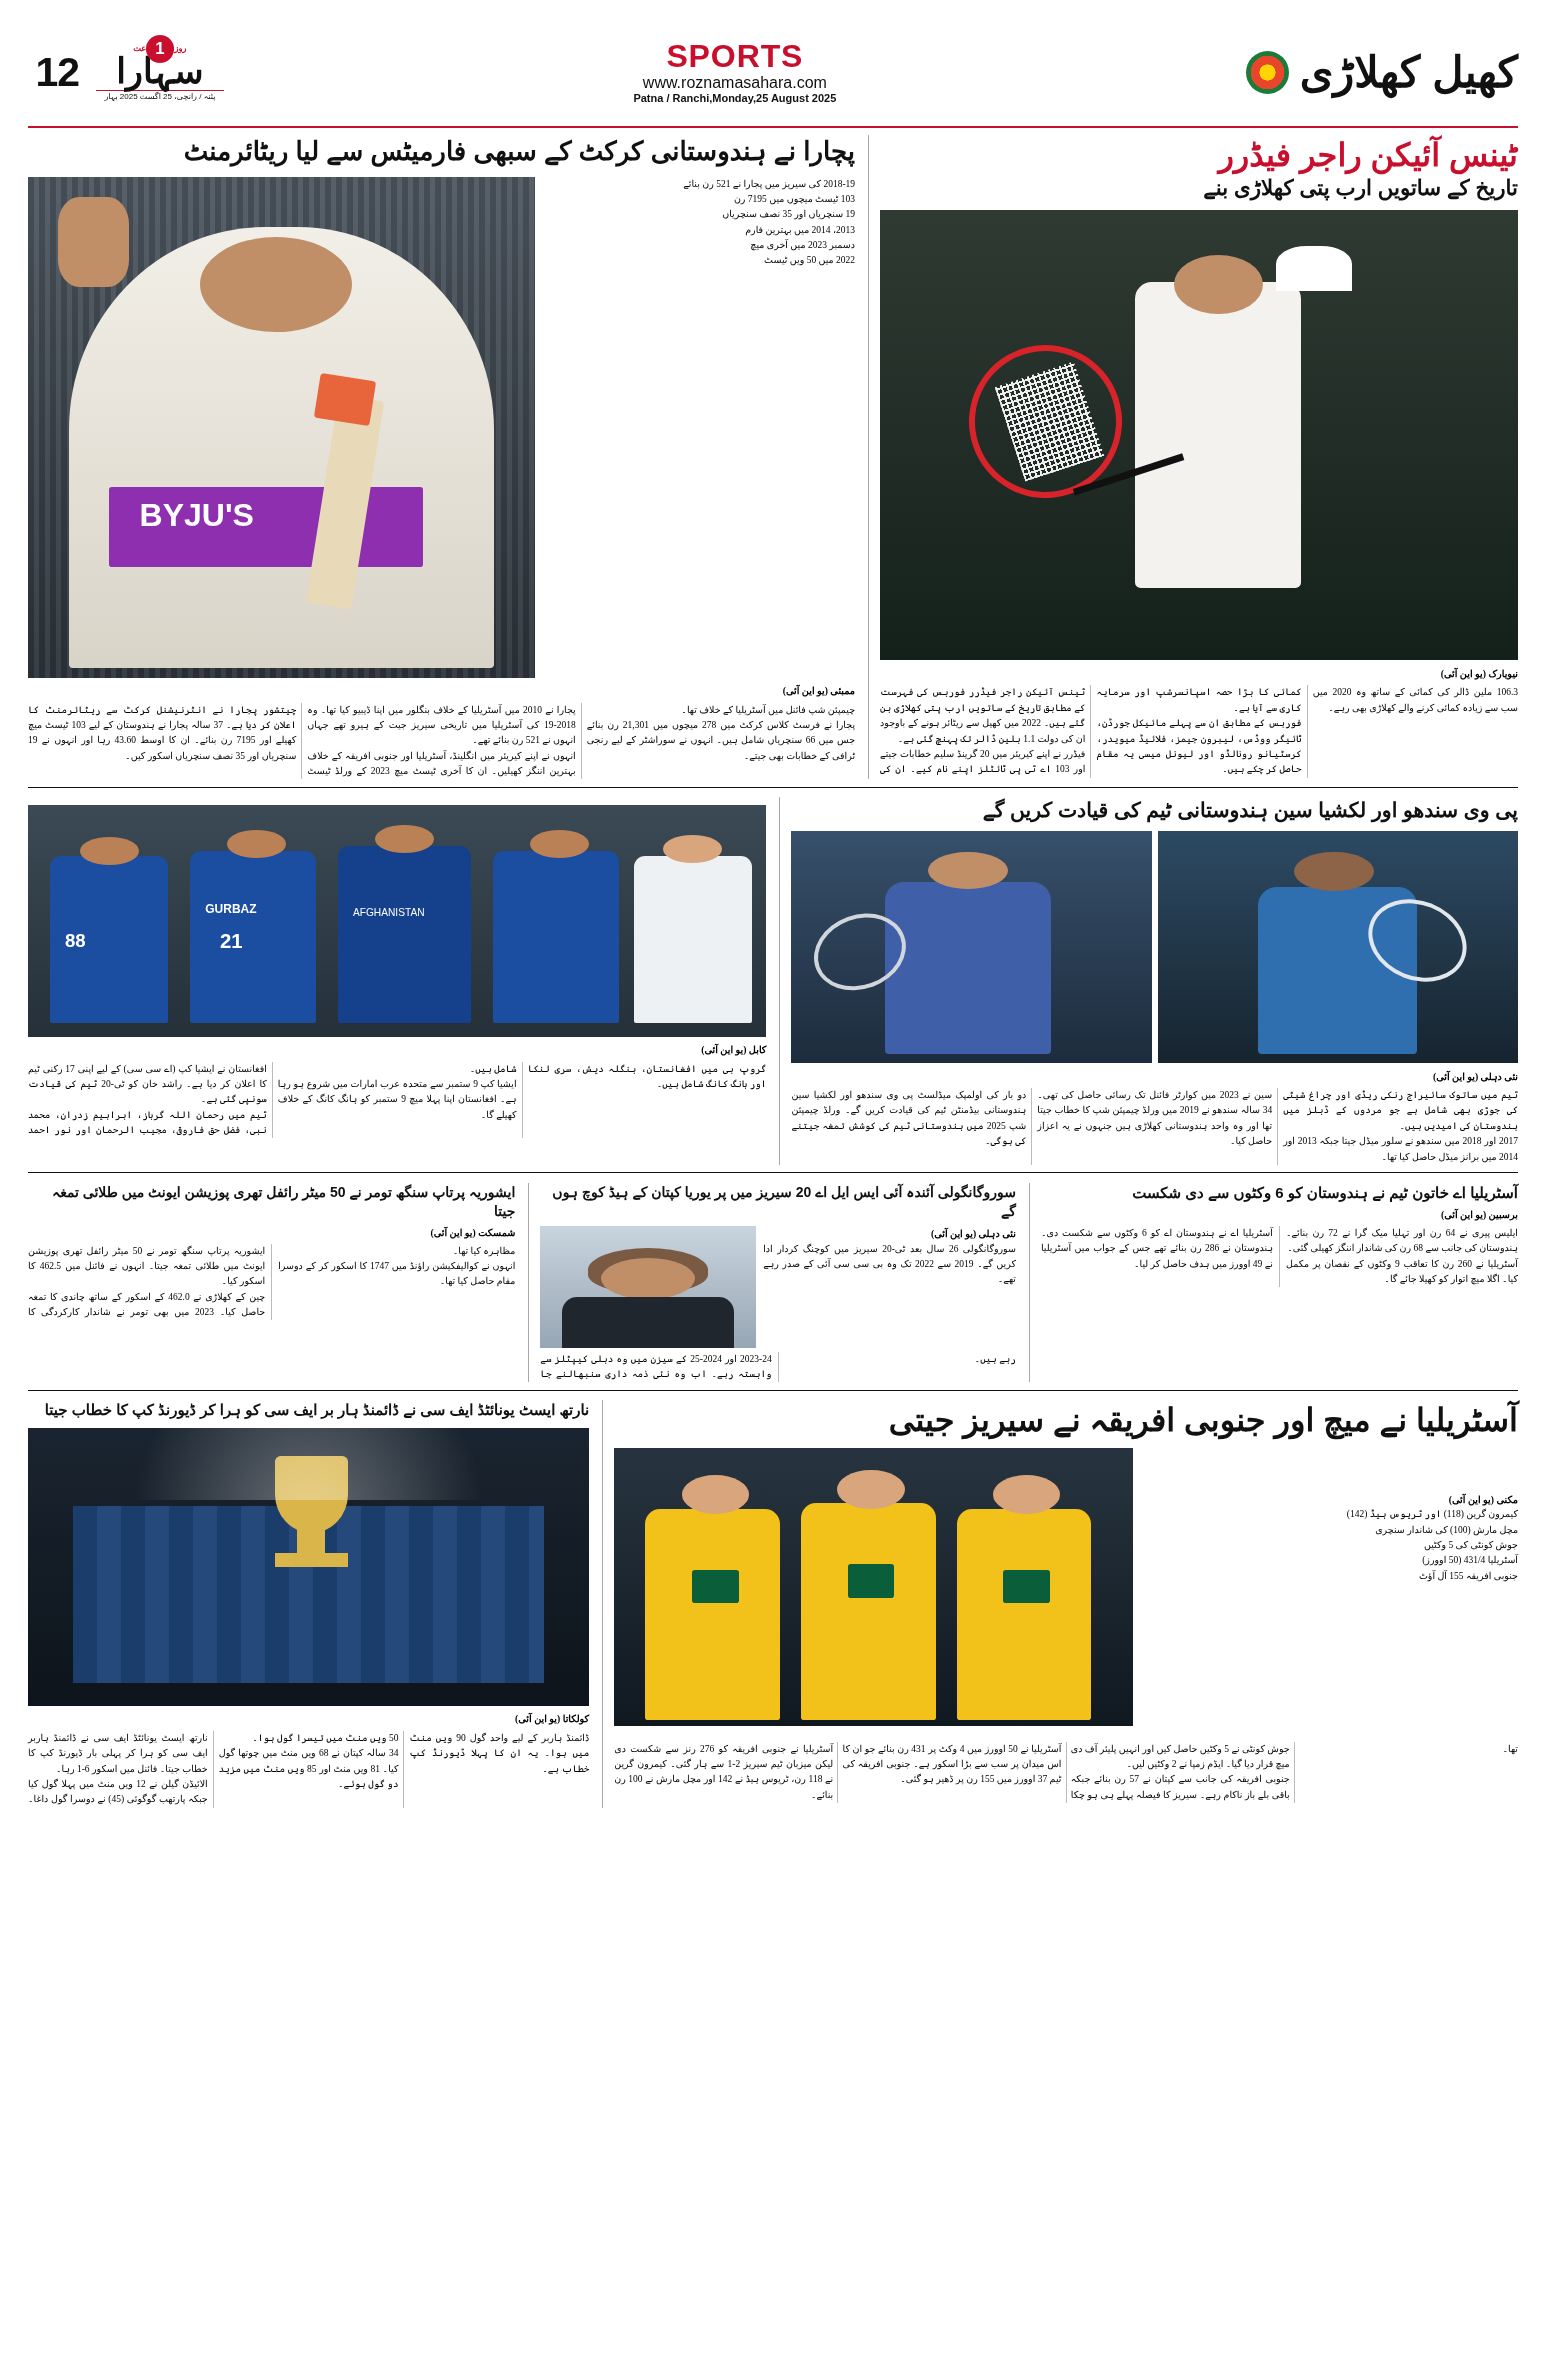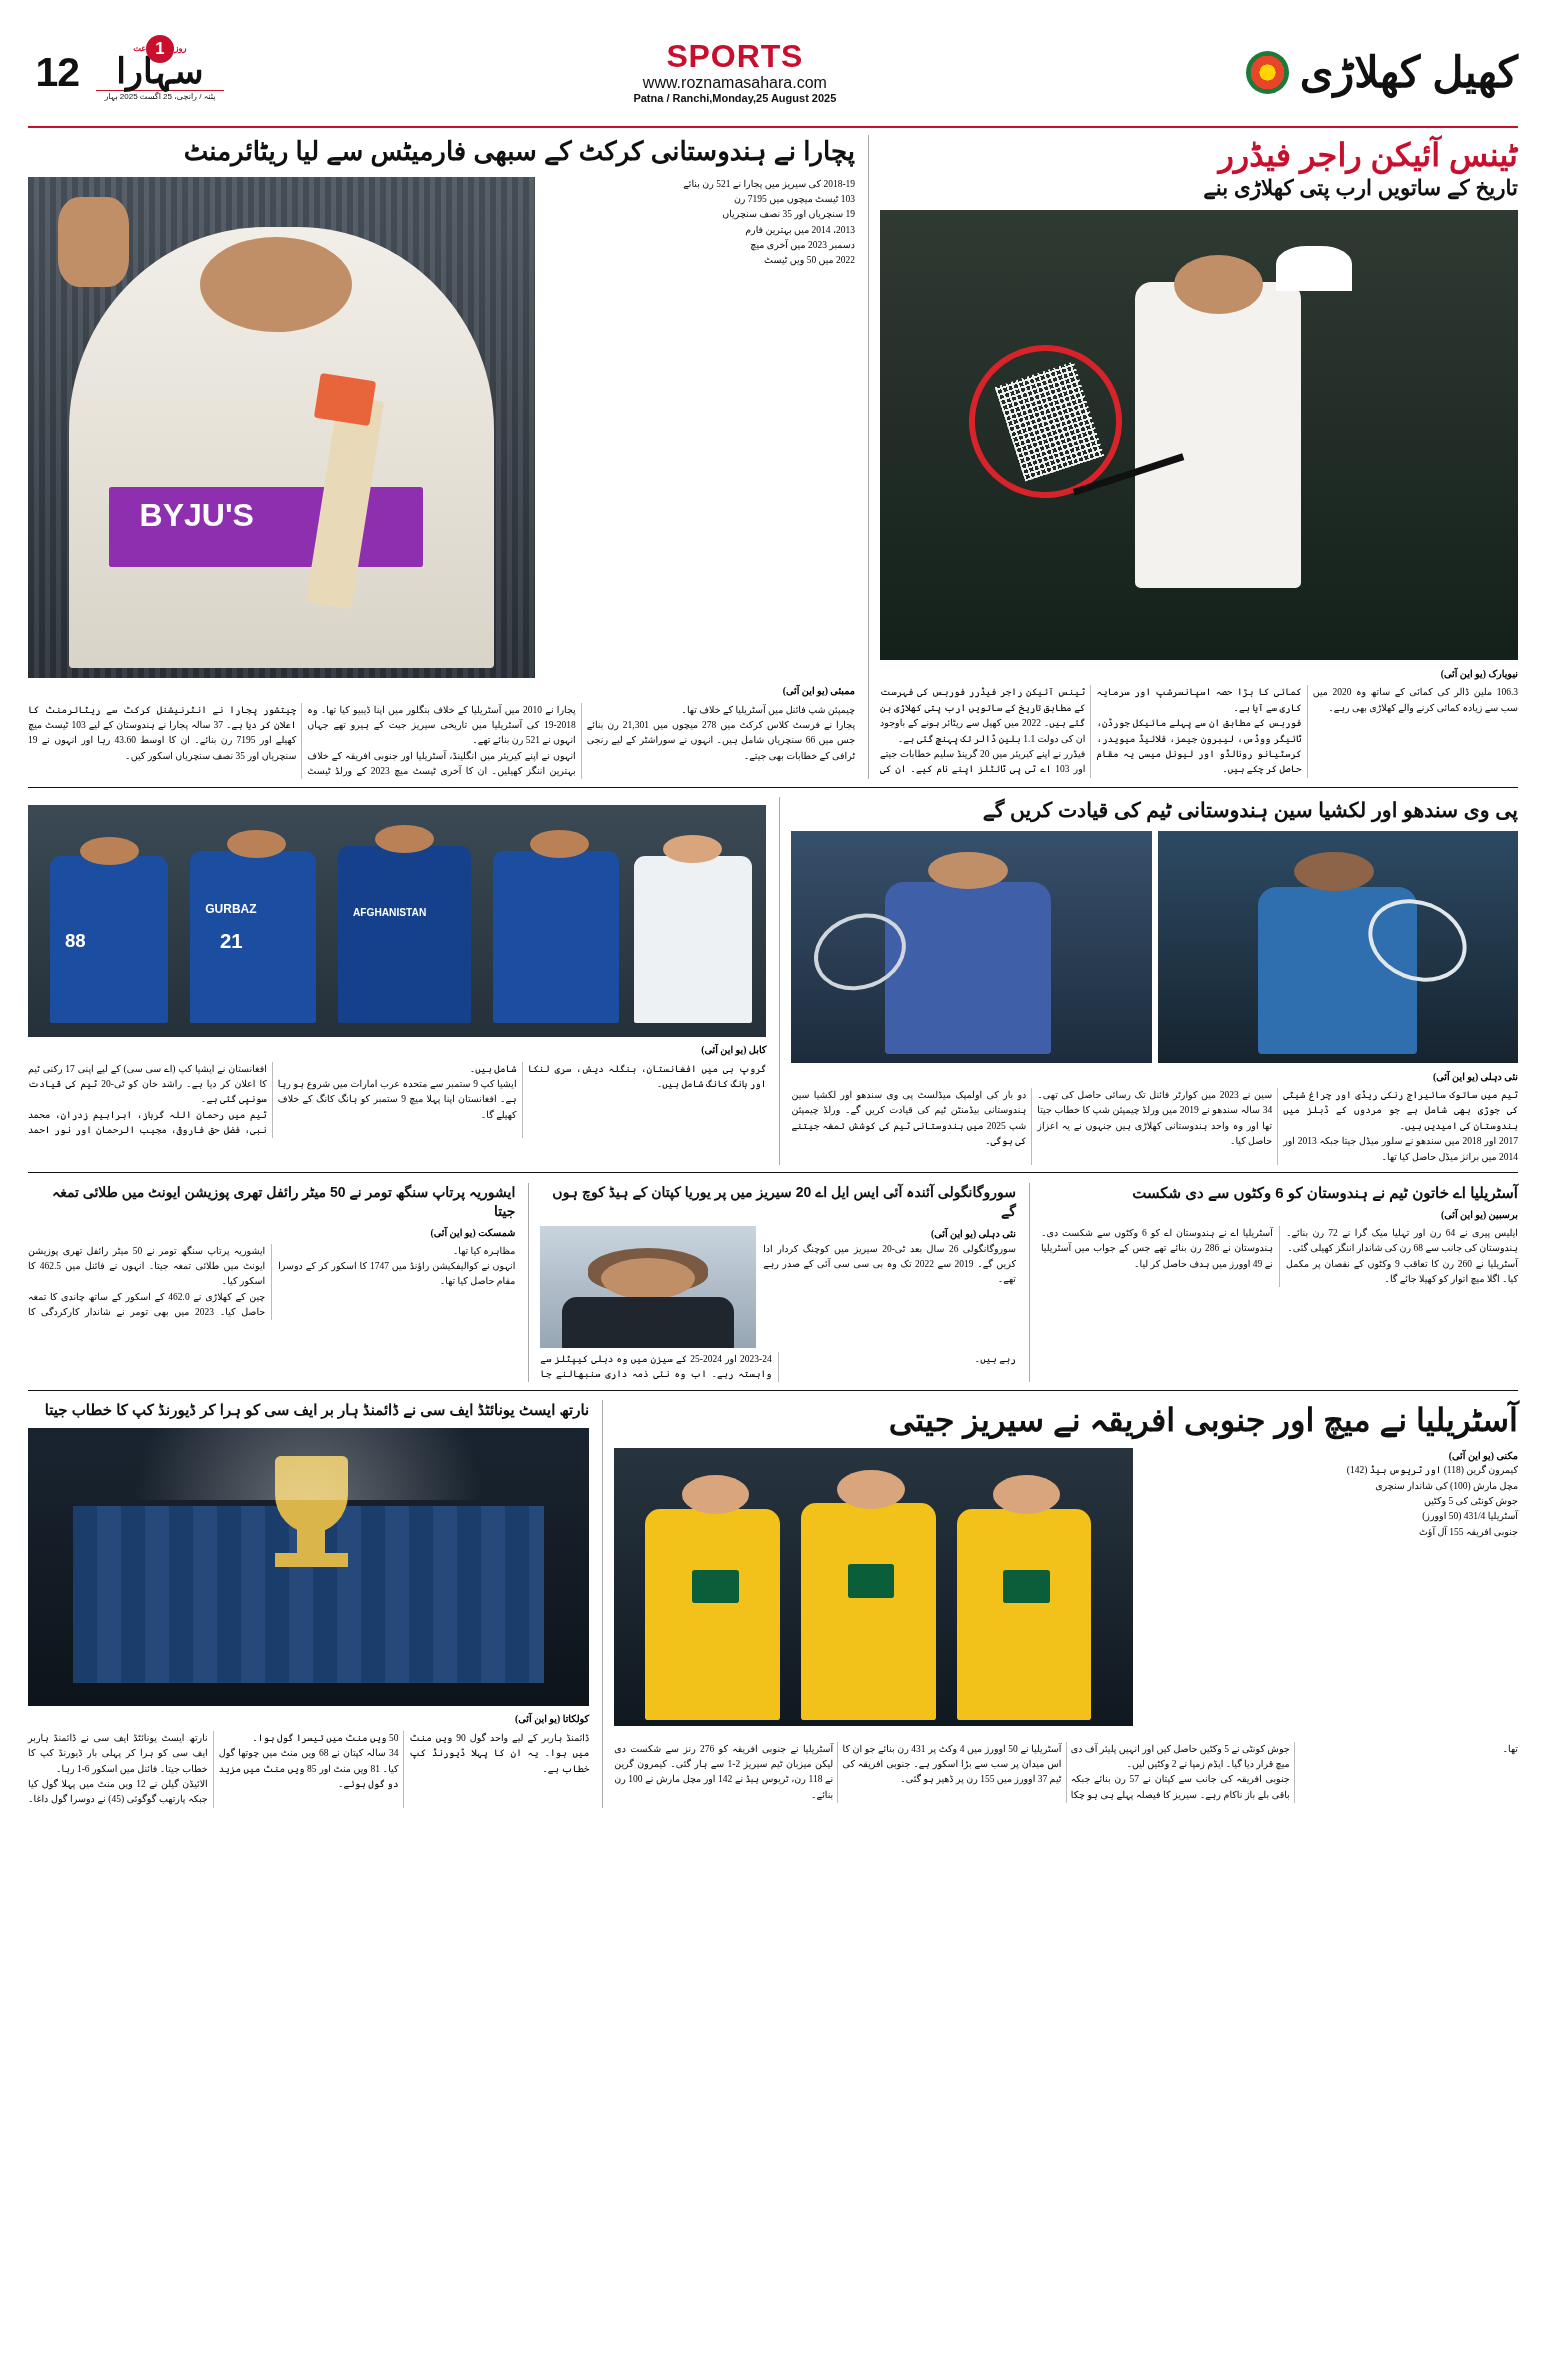--- a/index.html
+++ b/index.html
@@ -169,21 +169,21 @@
           <div style="position:absolute; left:22%; top:20%; width:17%; height:74%; background:#1b4ea0; border-radius:11px 11px 1.9px 1.9px;"></div>
           <div style="position:absolute; left:27%; top:11%; width:8%; height:12%; background:#b98155; border-radius:50%;"></div>
           <div style="position:absolute; left:42%; top:18%; width:18%; height:76%; background:#14408c; border-radius:11px 11px 1.9px 1.9px;"></div>
           <div style="position:absolute; left:47%; top:9%; width:8%; height:12%; background:#b98155; border-radius:50%;"></div>
           <div style="position:absolute; left:63%; top:20%; width:17%; height:74%; background:#1b4ea0; border-radius:11px 11px 1.9px 1.9px;"></div>
           <div style="position:absolute; left:68%; top:11%; width:8%; height:12%; background:#b98155; border-radius:50%;"></div>
           <div style="position:absolute; left:82%; top:22%; width:16%; height:72%; background:#eef1f4; border-radius:11px 11px 1.9px 1.9px;"></div>
           <div style="position:absolute; left:86%; top:13%; width:8%; height:12%; background:#d8a57c; border-radius:50%;"></div>
           <div style="position:absolute; left:24%; top:42%; color:#fff; font-weight:bold; font-size:12px;">GURBAZ</div>
           <div style="position:absolute; left:26%; top:54%; color:#fff; font-weight:bold; font-size:20.4px;">21</div>
-          <div style="position:absolute; left:44%; top:44%; color:#fff; font-weight:bold; font-size:10.2px;">AFGHANISTAN</div>
+          <div style="position:absolute; left:44%; top:44%; color:#fff; font-weight:normal; font-size:10.2px;">AFGHANISTAN</div>
           <div style="position:absolute; left:5%; top:54%; color:#fff; font-weight:bold; font-size:18.6px;">88</div>
         </div>
       </div>
       <div class="urdu byline" style="margin-top:5.6px;">کابل (یو این آئی)</div>
       <div class="cols3" style="margin-top:3.7px;">
         <div class="urdu">افغانستان نے ایشیا کپ (اے سی سی) کے لیے اپنی 17 رکنی ٹیم کا اعلان کر دیا ہے۔ راشد خان کو ٹی-20 ٹیم کی قیادت سونپی گئی ہے۔</div>
         <div class="urdu">ٹیم میں رحمان اللہ گرباز، ابراہیم زدران، محمد نبی، فضل حق فاروقی، مجیب الرحمان اور نور احمد شامل ہیں۔</div>
         <div class="urdu">ایشیا کپ 9 ستمبر سے متحدہ عرب امارات میں شروع ہو رہا ہے۔ افغانستان اپنا پہلا میچ 9 ستمبر کو ہانگ کانگ کے خلاف کھیلے گا۔</div>
         <div class="urdu">گروپ بی میں افغانستان، بنگلہ دیش، سری لنکا اور ہانگ کانگ شامل ہیں۔</div>
       </div>
@@ -298,21 +298,21 @@
             <div style="position:absolute; left:13%; top:10%; width:13%; height:14%; background:#d8a57c; border-radius:50%;"></div>
             <div style="position:absolute; left:36%; top:20%; width:26%; height:78%; background:#f2c21a; border-radius:15px 15px 2.8px 2.8px;"></div>
             <div style="position:absolute; left:43%; top:8%; width:13%; height:14%; background:#d8a57c; border-radius:50%;"></div>
             <div style="position:absolute; left:66%; top:22%; width:26%; height:76%; background:#f2c21a; border-radius:15px 15px 2.8px 2.8px;"></div>
             <div style="position:absolute; left:73%; top:10%; width:13%; height:14%; background:#d8a57c; border-radius:50%;"></div>
             <div style="position:absolute; left:15%; top:44%; width:9%; height:12%; background:#0a5f3a; border-radius:2.8px;"></div>
             <div style="position:absolute; left:45%; top:42%; width:9%; height:12%; background:#0a5f3a; border-radius:2.8px;"></div>
             <div style="position:absolute; left:75%; top:44%; width:9%; height:12%; background:#0a5f3a; border-radius:2.8px;"></div>
           </div>
         </div>
-        <div style="width:42%;">
+        <div style="width:42%;margin-top:44px;">
           <div class="urdu byline">مکنی (یو این آئی)</div>
           <div class="urdu">کیمرون گرین (118) اور ٹریوس ہیڈ (142)</div>
           <div class="urdu">مچل مارش (100) کی شاندار سنچری</div>
           <div class="urdu">جوش کونٹی کی 5 وکٹیں</div>
           <div class="urdu">آسٹریلیا 431/4 (50 اوورز)</div>
           <div class="urdu">جنوبی افریقہ 155 آل آؤٹ</div>
         </div>
       </div>
       <div class="cols4" style="margin-top:16px;">
         <div class="urdu">آسٹریلیا نے جنوبی افریقہ کو 276 رنز سے شکست دی لیکن میزبان ٹیم سیریز 2-1 سے ہار گئی۔ کیمرون گرین نے 118 رن، ٹریوس ہیڈ نے 142 اور مچل مارش نے 100 رن بنائے۔</div>

